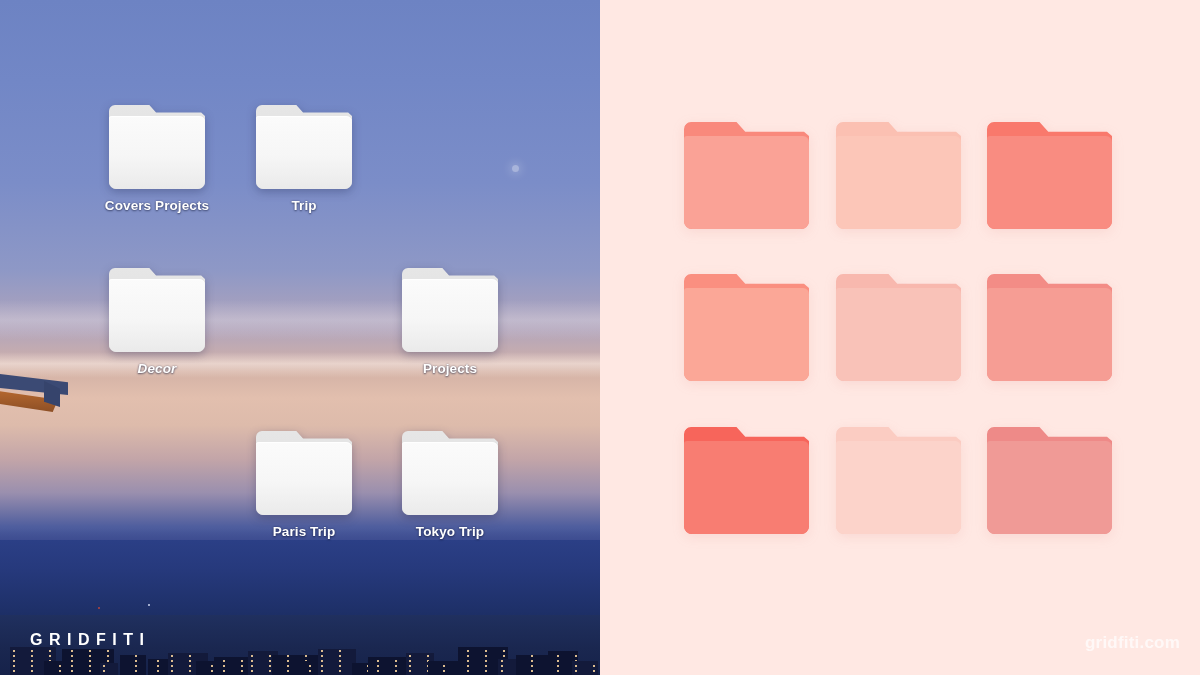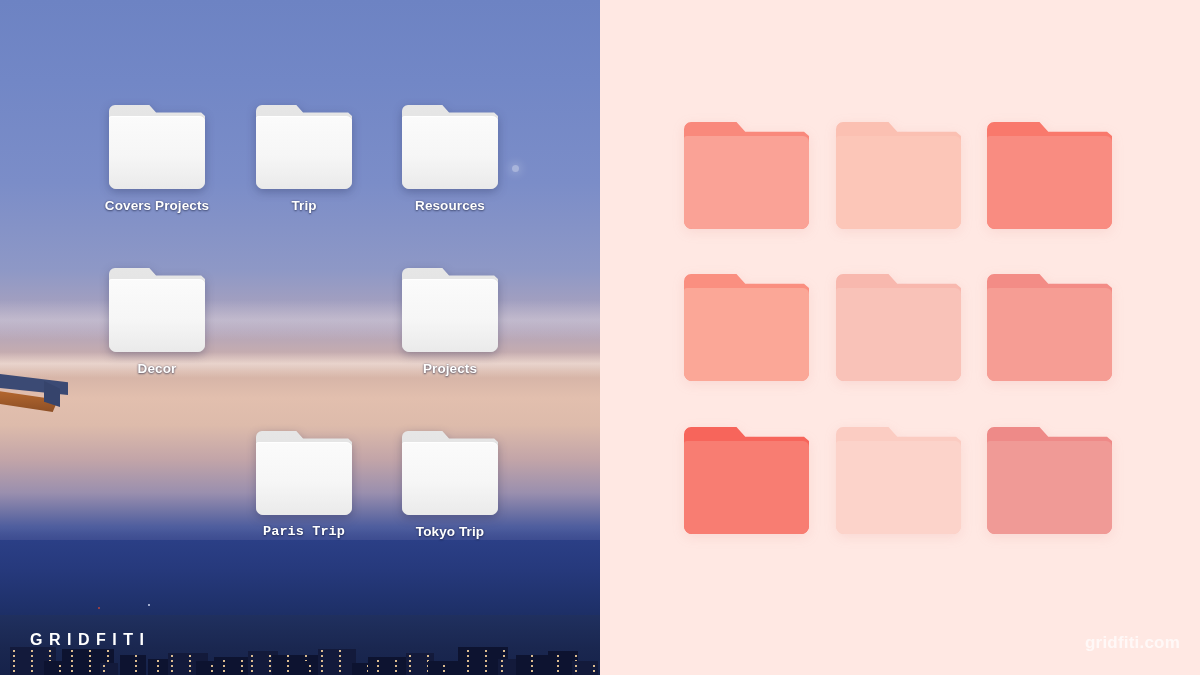--- a/index.html
+++ b/index.html
@@ -351,42 +351,35 @@
           </div>
           <div class="desk-label">Covers Projects</div>
         </div>
         <div class="desk-item" style="left: 229px; top: 105px;">
           <div class="folder mac" style="--tab: #E6E6E6; --body: #F8F8F8;">
             <div class="back"></div>
             <div class="front"></div>
           </div>
           <div class="desk-label">Trip</div>
         </div>
-        <div class="desk-item" style="left: 375px; top: 105px;">
-          <div class="folder mac" style="--tab: #E6E6E6; --body: #F8F8F8;">
-            <div class="back"></div>
-            <div class="front"></div>
-          </div>
-          <div class="desk-label">Resources</div>
-        </div>
-        <div class="desk-item" style="left: 82px; top: 268px;">
+        <div class="desk-item" style="left: 82px; top: 268px; font-style: italic;">
           <div class="folder mac" style="--tab: #E6E6E6; --body: #F8F8F8;">
             <div class="back"></div>
             <div class="front"></div>
           </div>
           <div class="desk-label">Decor</div>
         </div>
         <div class="desk-item" style="left: 375px; top: 268px;">
           <div class="folder mac" style="--tab: #E6E6E6; --body: #F8F8F8;">
             <div class="back"></div>
             <div class="front"></div>
           </div>
           <div class="desk-label">Projects</div>
         </div>
-        <div class="desk-item" style="left: 229px; top: 431px; font-family: Liberation Mono, monospace;">
+        <div class="desk-item" style="left: 229px; top: 431px;">
           <div class="folder mac" style="--tab: #E6E6E6; --body: #F8F8F8;">
             <div class="back"></div>
             <div class="front"></div>
           </div>
           <div class="desk-label">Paris Trip</div>
         </div>
         <div class="desk-item" style="left: 375px; top: 431px;">
           <div class="folder mac" style="--tab: #E6E6E6; --body: #F8F8F8;">
             <div class="back"></div>
             <div class="front"></div>

